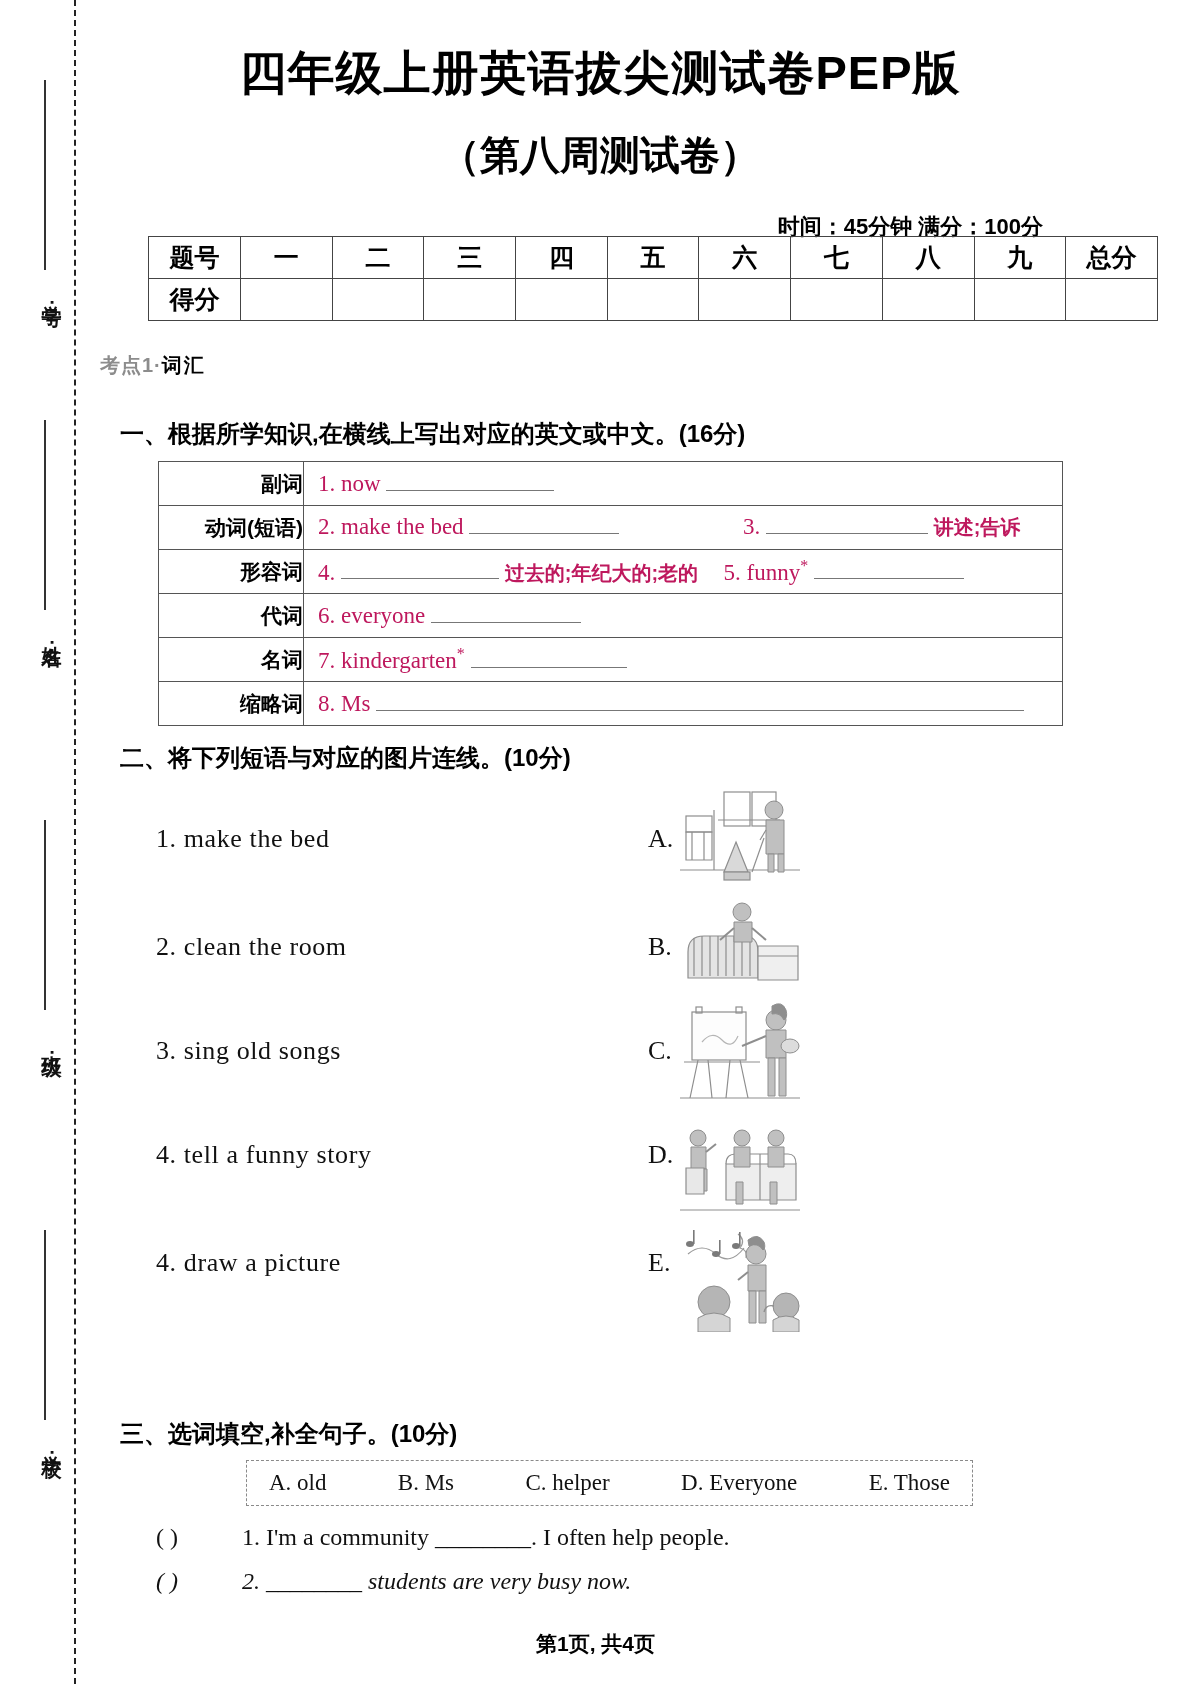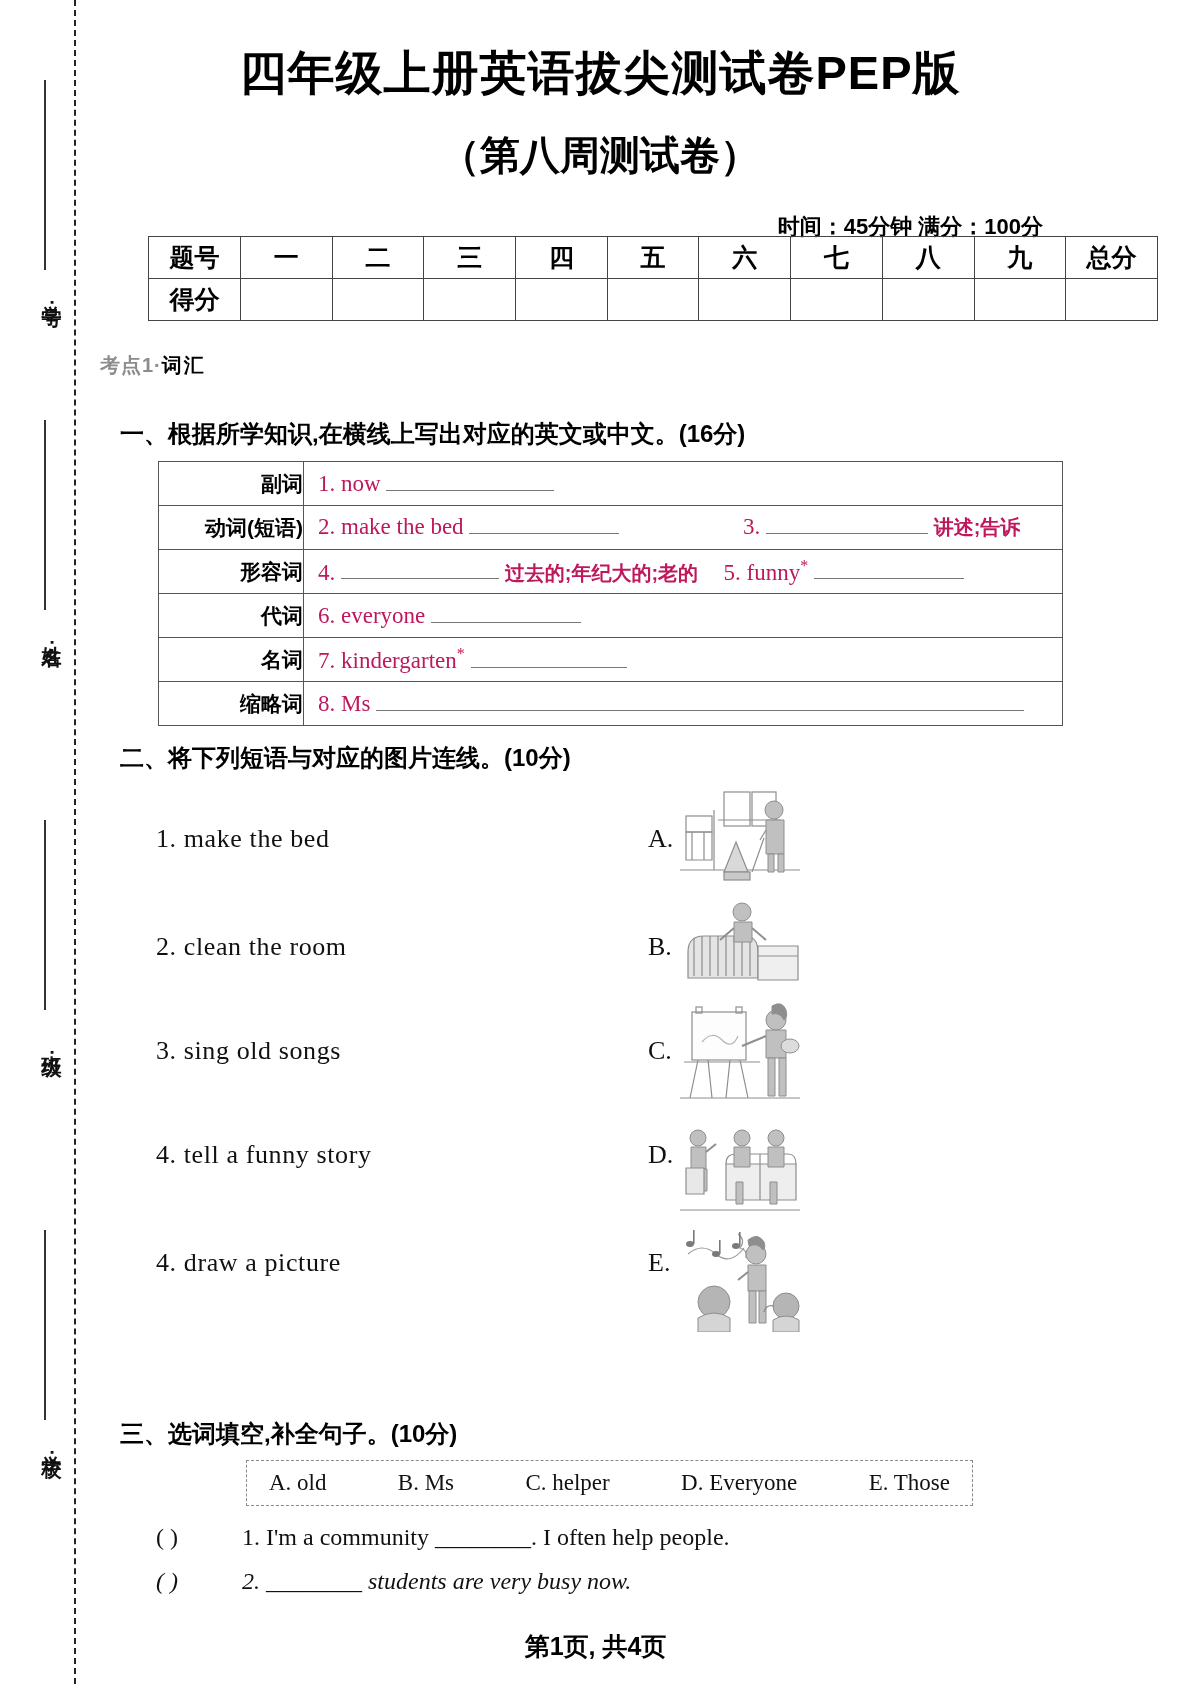--- a/index.html
+++ b/index.html
@@ -219,21 +219,21 @@
   }
 
   
   .footer {
     position: absolute;
     left: 0; top: 1630px;
     width: 1191px;
     text-align: center;
     font-family: "Liberation Sans", "DejaVu Sans", sans-serif;
     font-weight: 700;
-    font-size: 25px;
+    font-size: 21px;
     color: #000;
   }
 </style>
 </head>
 <body>
 
 <div id="page">
 
   <div class="seal-line"></div>
 

